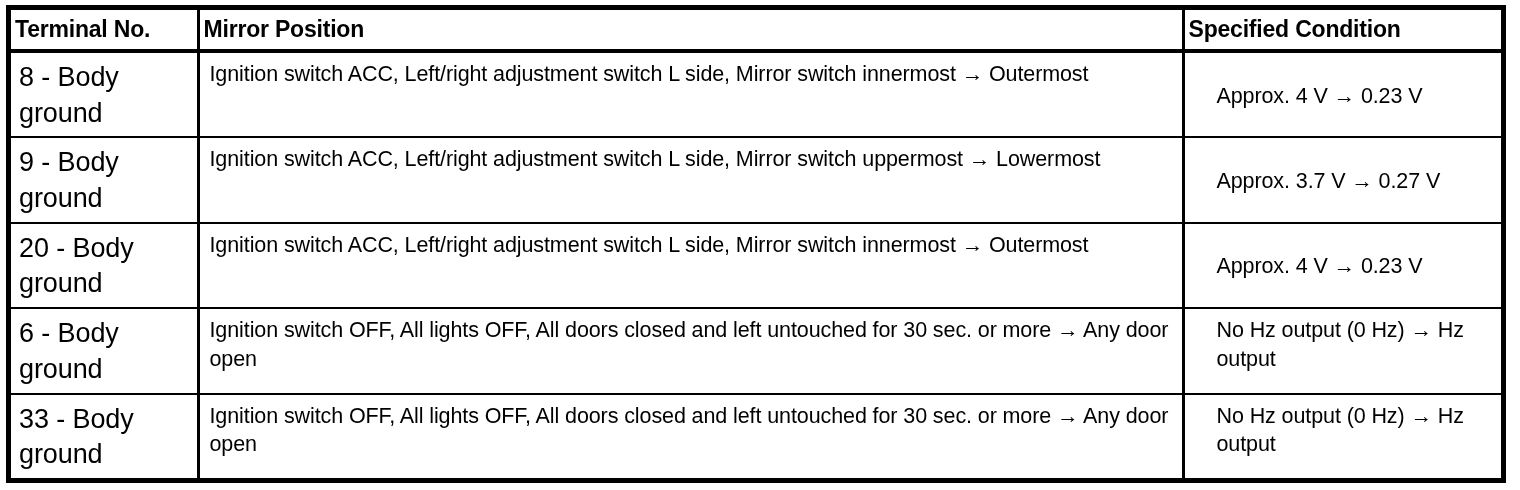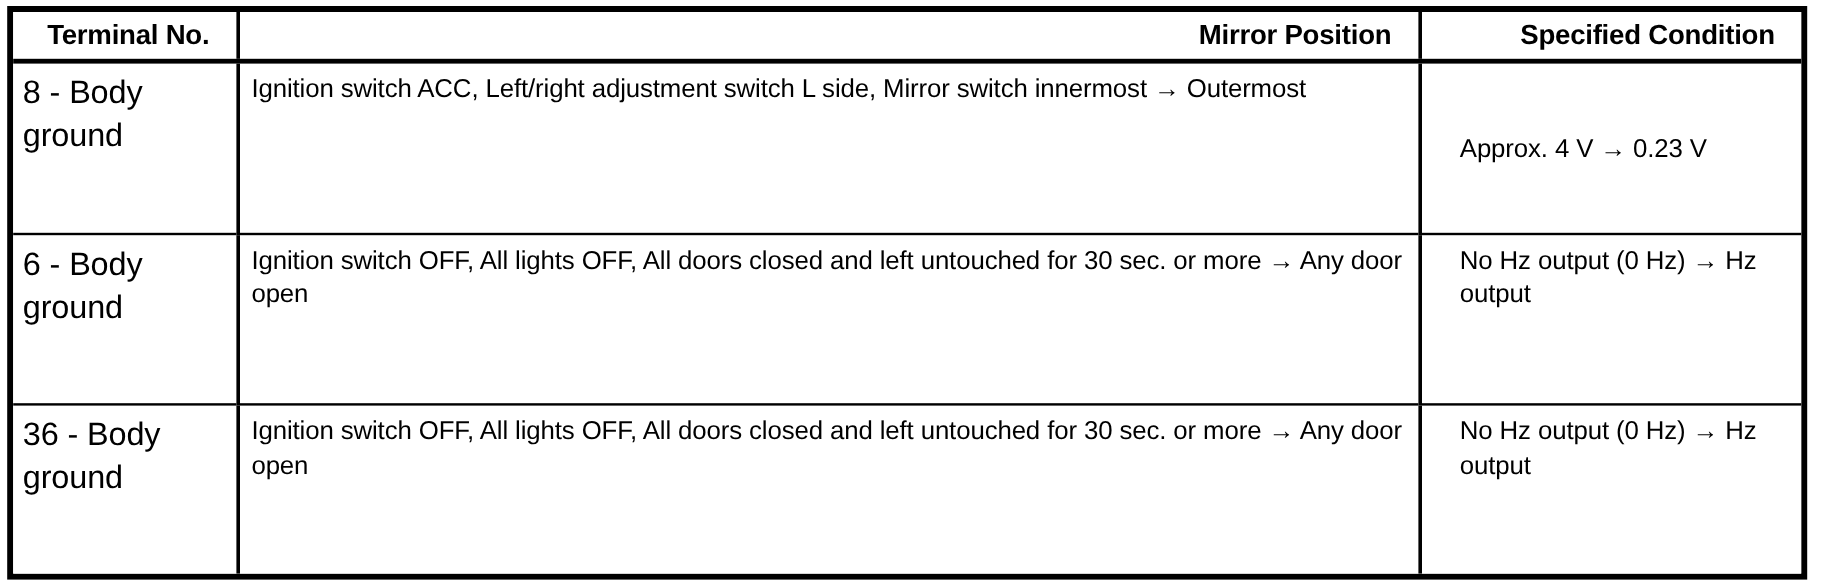--- a/index.html
+++ b/index.html
@@ -34,27 +34,27 @@
     background: #ffffff;
   }
 
   table.spec-table col.col-terminal { width: 187px; }
   table.spec-table col.col-switch   { width: 985px; }
   table.spec-table col.col-cond     { width: 318px; }
 
   thead th {
     border-bottom: 4px solid #000000;
     border-right: 3px solid #000000;
-    text-align: right;
+    text-align: left;
     vertical-align: middle;
     font-size: 23px;
     font-weight: bold;
     letter-spacing: -0.2px;
     height: 41px;
-    padding: 0 22px;
+    padding: 0 4px;
     box-sizing: border-box;
   }
   thead th:last-child { border-right: none; }
 
   tbody td {
     border-top: 2px solid #000000;
     border-right: 3px solid #000000;
     vertical-align: top;
     font-size: 21.5px;
     line-height: 1.32;
@@ -87,25 +87,35 @@
         <th>Mirror Position</th>
         <th>Specified Condition</th>
       </tr>
     </thead>
     <tbody>
       <tr>
         <td class="cell-terminal">8 - Body ground</td>
         <td class="cell-switch">Ignition switch ACC, Left/right adjustment switch L side, Mirror switch innermost → Outermost</td>
         <td class="cell-cond">Approx. 4 V → 0.23 V</td>
       </tr>
+      <tr>
+        <td class="cell-terminal">9 - Body ground</td>
+        <td class="cell-switch">Ignition switch ACC, Left/right adjustment switch L side, Mirror switch uppermost → Lowermost</td>
+        <td class="cell-cond">Approx. 3.7 V → 0.27 V</td>
+      </tr>
+      <tr>
+        <td class="cell-terminal">20 - Body ground</td>
+        <td class="cell-switch">Ignition switch ACC, Left/right adjustment switch L side, Mirror switch innermost → Outermost</td>
+        <td class="cell-cond">Approx. 4 V → 0.23 V</td>
+      </tr>
       <tr class="row-hz">
         <td class="cell-terminal">6 - Body ground</td>
         <td class="cell-switch">Ignition switch OFF, All lights OFF, All doors closed and left untouched for 30 sec. or more → Any door open</td>
         <td class="cell-cond">No Hz output (0 Hz) → Hz output</td>
       </tr>
       <tr class="row-hz">
-        <td class="cell-terminal">36 - Body ground</td>
+        <td class="cell-terminal">33 - Body ground</td>
         <td class="cell-switch">Ignition switch OFF, All lights OFF, All doors closed and left untouched for 30 sec. or more → Any door open</td>
         <td class="cell-cond">No Hz output (0 Hz) → Hz output</td>
       </tr>
     </tbody>
   </table>
 </div>
 
 </body></html>

